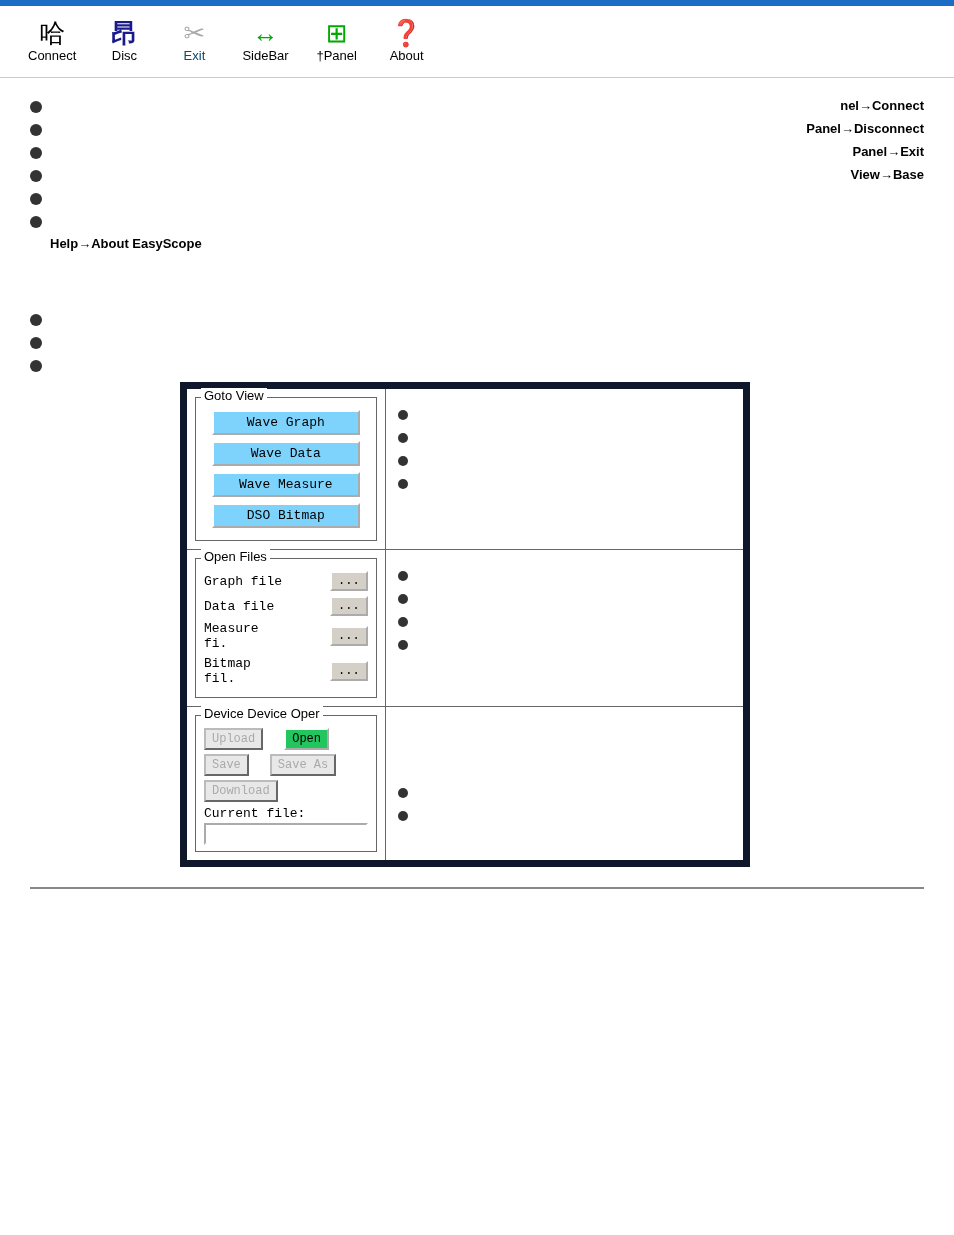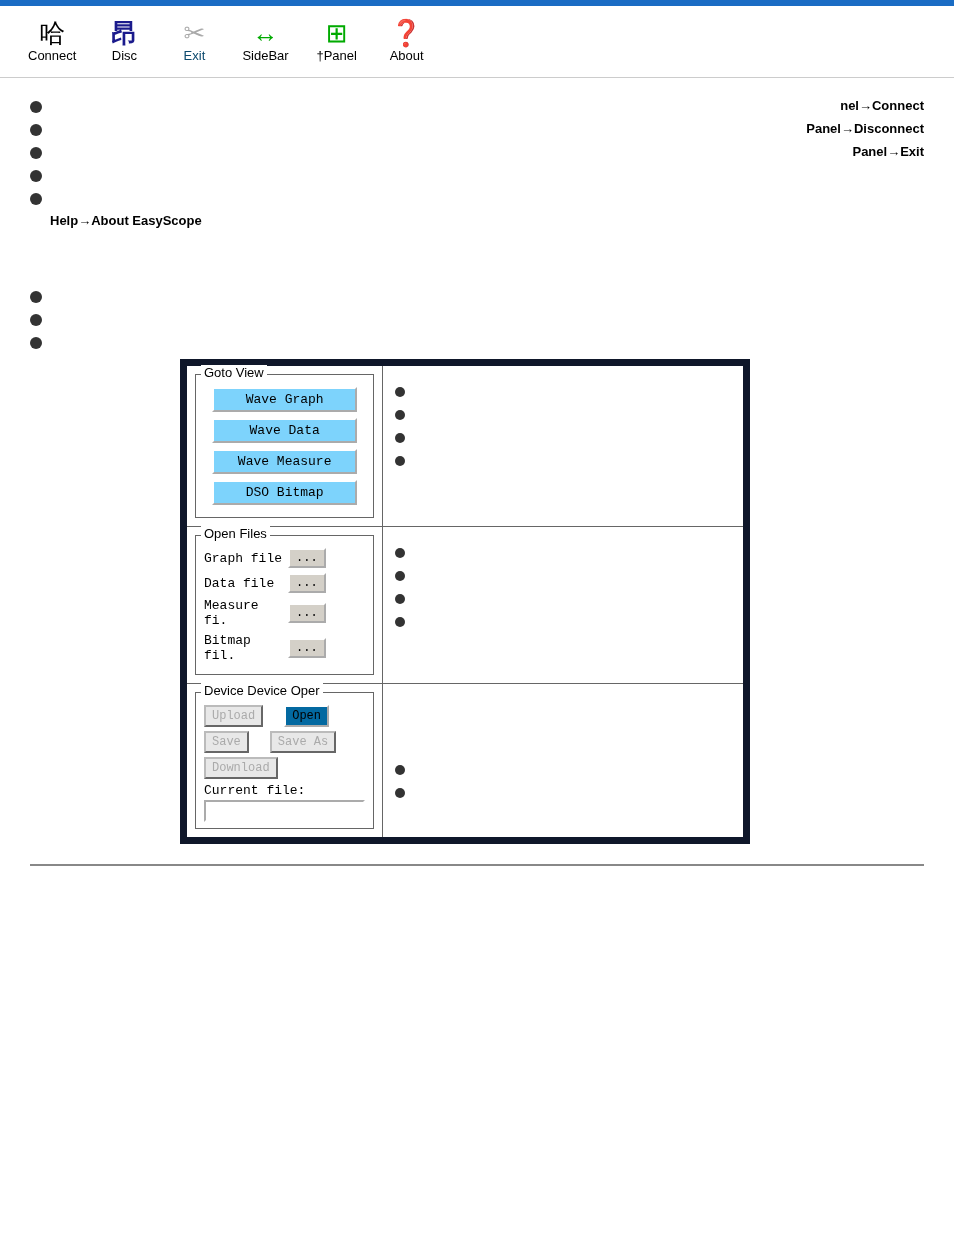--- a/index.html
+++ b/index.html
@@ -123,20 +123,21 @@
       padding: 6px 8px;
       position: relative;
     }
 
     .file-row {
       display: flex;
       align-items: center;
       margin: 5px 0;
       font-family: 'Courier New', monospace;
       font-size: 13px;
+      gap: 42px;
     }
 
     .file-label {
       width: 80px;
       flex-shrink: 0;
     }
 
     .file-btn {
       padding: 1px 6px;
       background: #d4d0c8;
@@ -156,21 +157,21 @@
 
     .device-row {
       display: flex;
       align-items: center;
       margin: 4px 0;
       gap: 21px;
     }
 
     .dev-btn {
       padding: 2px 6px;
-      background: #0369a1;
+      background: #22c55e;
       border: 2px outset #fff;
       font-family: 'Courier New', monospace;
       font-size: 12px;
       cursor: pointer;
     }
 
     .dev-btn.disabled {
       color: #aaa;
       border-color: #bbb;
       background: #e8e8e8;
@@ -284,20 +285,26 @@
       </span>
     </div>
 
     <div class="bullet-item">
       <span class="bullet-dot"></span>
       <span class="bullet-right">
         <span>Panel→Exit</span>
       </span>
     </div>
 
+    <div class="bullet-item">
+      <span class="bullet-dot"></span>
+      <span class="bullet-right">
+        <span>View→Base</span>
+      </span>
+    </div>
 
     <div class="bullet-item">
       <span class="bullet-dot"></span>
     </div>
 
     <div class="bullet-item">
       <span class="bullet-dot"></span>
     </div>
     <div class="help-text">Help→About EasyScope</div>
 

